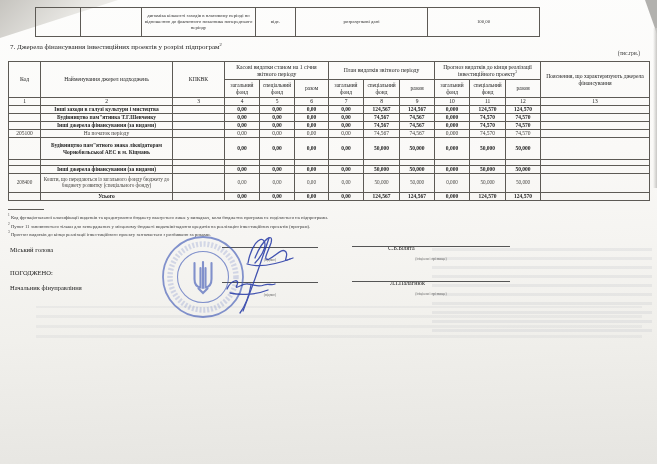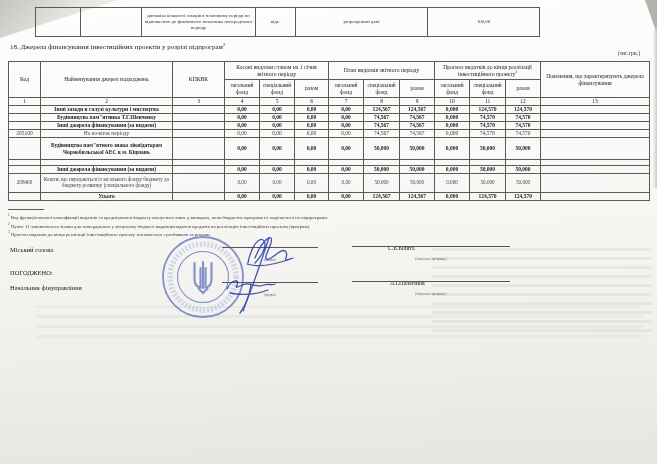--- a/index.html
+++ b/index.html
@@ -71,21 +71,21 @@
         <td style="width:45px"></td>
         <td style="width:61px"></td>
         <td style="width:114px">динаміка кількості заходів в плановому періоді по відношенню до фактичного показника попереднього періоду</td>
         <td style="width:40px">відс.</td>
         <td style="width:132px">розрахункові дані</td>
         <td>100,00</td>
       </tr>
     </tbody>
   </table>
 
-  <div class="section-title"><span>18. Джерела фінансування інвестиційних проектів у розрізі підпрограм</span><sup>2</sup></div>
+  <div class="section-title"><span>7. Джерела фінансування інвестиційних проектів у розрізі підпрограм</span><sup>2</sup></div>
   <div class="units-note">(тис.грн.)</div>
 
   <table class="main-table">
     <colgroup>
       <col style="width:32px">
         <col style="width:132px">
         <col style="width:52px">
       <col style="width:35px">
         <col style="width:35px">
         <col style="width:34px">

